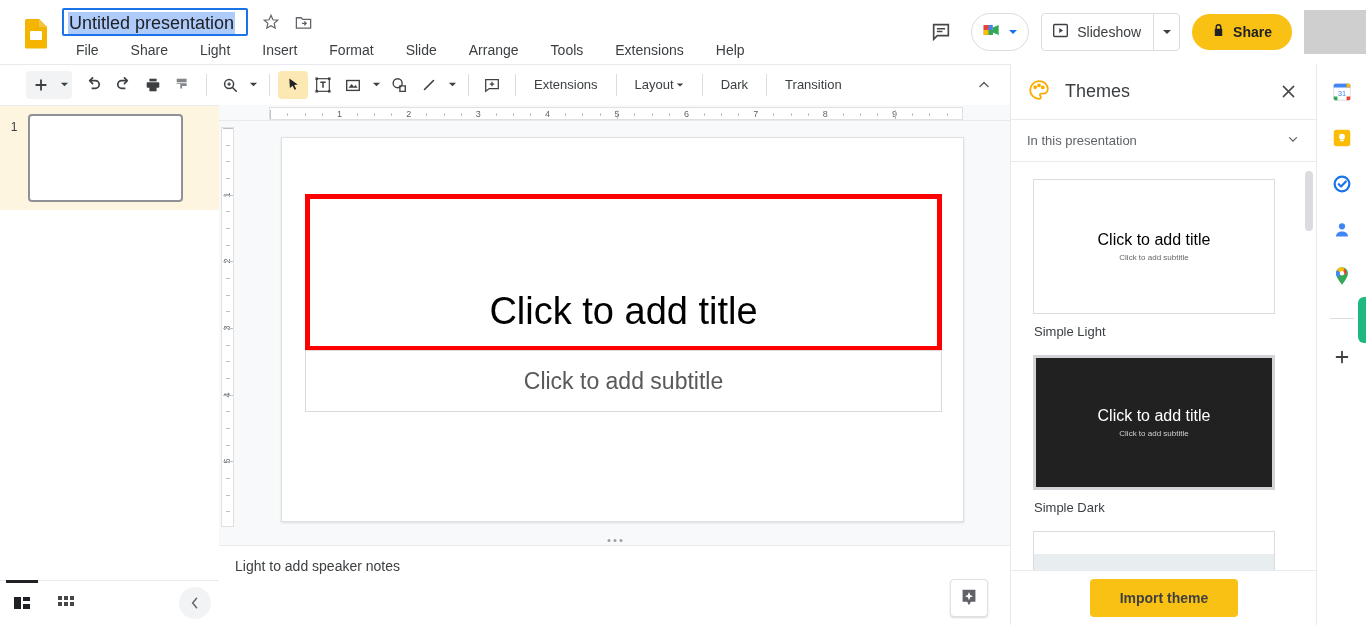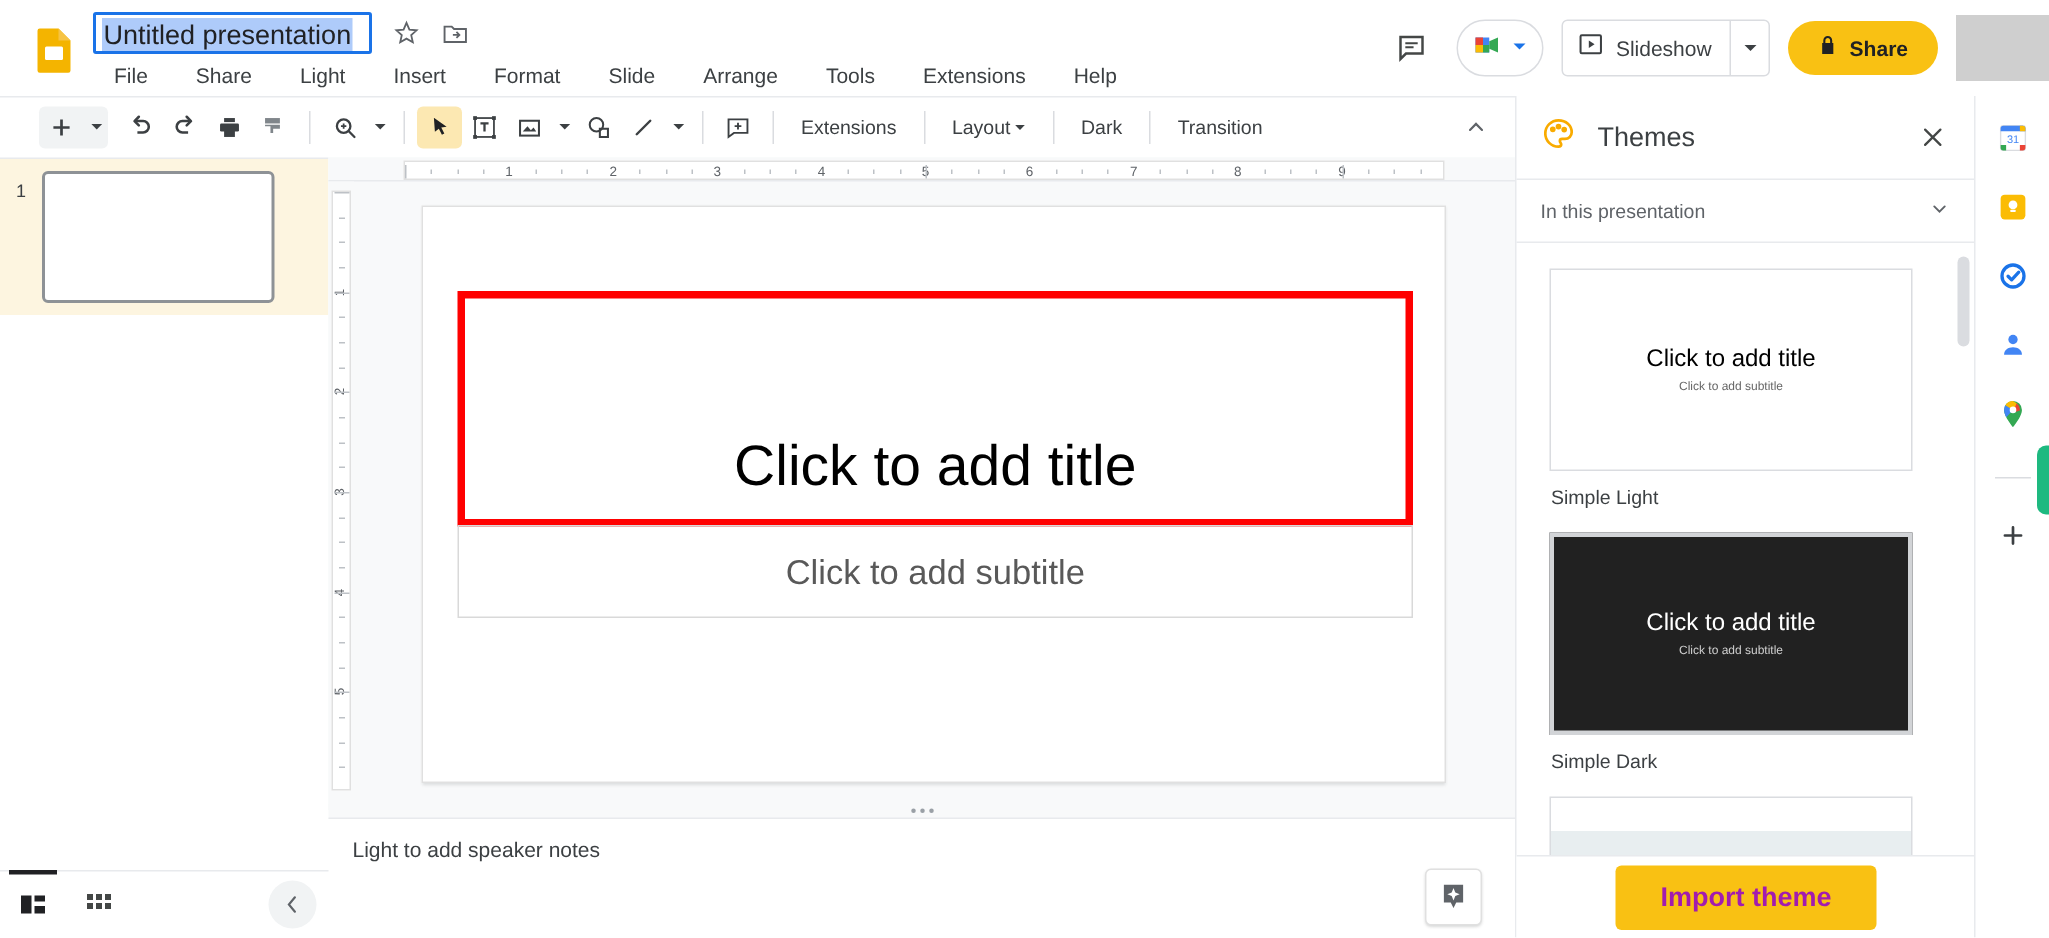--- a/index.html
+++ b/index.html
@@ -171,21 +171,21 @@
   .theme-thumb.light .tt-sub { color: #666; }
   .theme-thumb.streamline { display: block; padding: 0; background: #fff; position: relative; }
   .sl-top { height: 22px; background: #fff; }
   .sl-body { position: absolute; left: 0; right: 0; top: 22px; bottom: 0; background: #e8eef0; }
   .themes-scroll { position: absolute; right: 4px; top: 8px; width: 8px; height: 60px; background: #dadce0; border-radius: 4px; }
   .themes-footer {
     position: absolute; left: 0; bottom: 0; width: 306px; height: 55px;
     background: #fff; border-top: 1px solid #e8eaed; display: flex; align-items: center; justify-content: center;
   }
   .import-btn {
-    background: #f9c113; color: #a21caf; font-size: 18px; font-weight: bold;
+    background: #f9c113; color: #404040; font-size: 14px; font-weight: bold;
     padding: 11px 30px; border-radius: 4px; cursor: pointer; border: none;
     font-family: "Liberation Sans", sans-serif;
   }
 
   
   .rail {
     position: absolute; left: 1316px; top: 64px; width: 50px; height: 561px;
     background: #fff; border-left: 1px solid #e8eaed;
     display: flex; flex-direction: column; align-items: center; padding-top: 16px; gap: 22px;
   }

